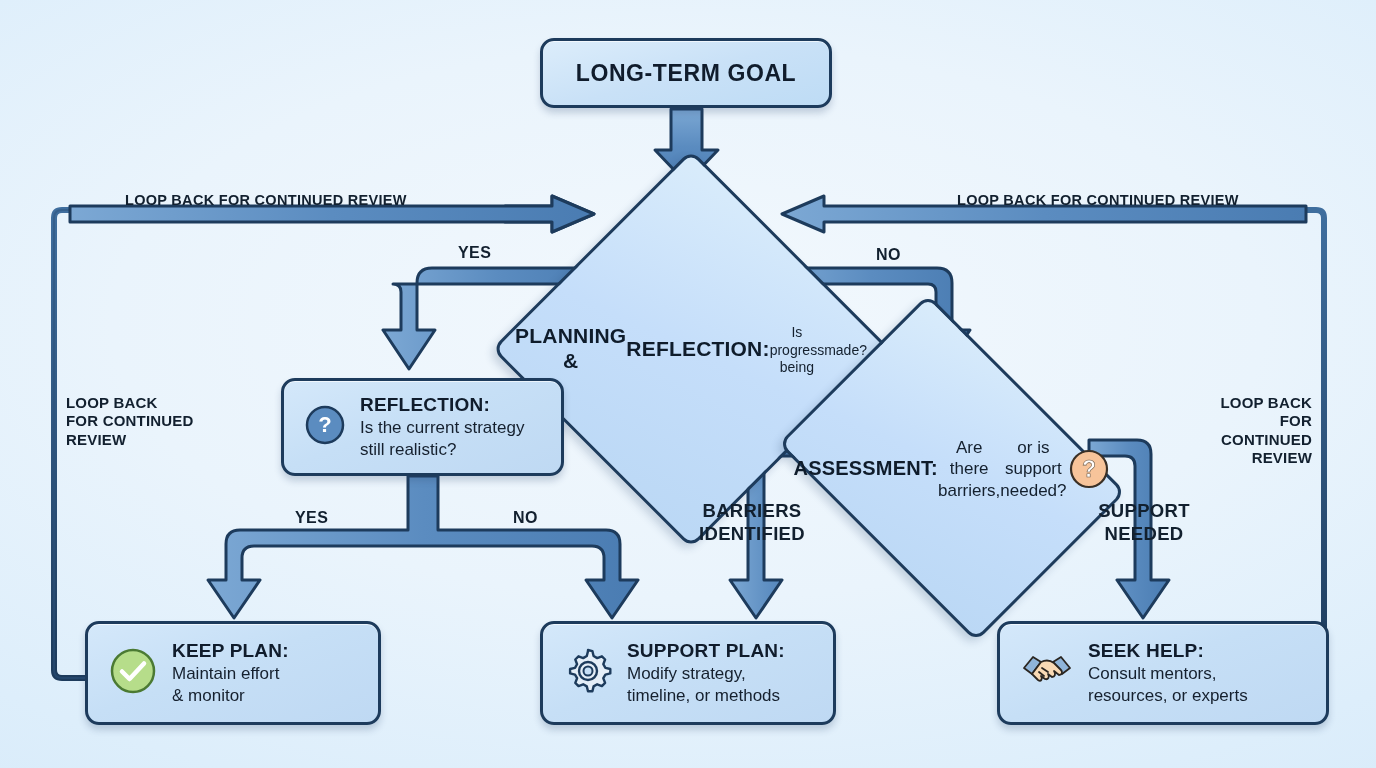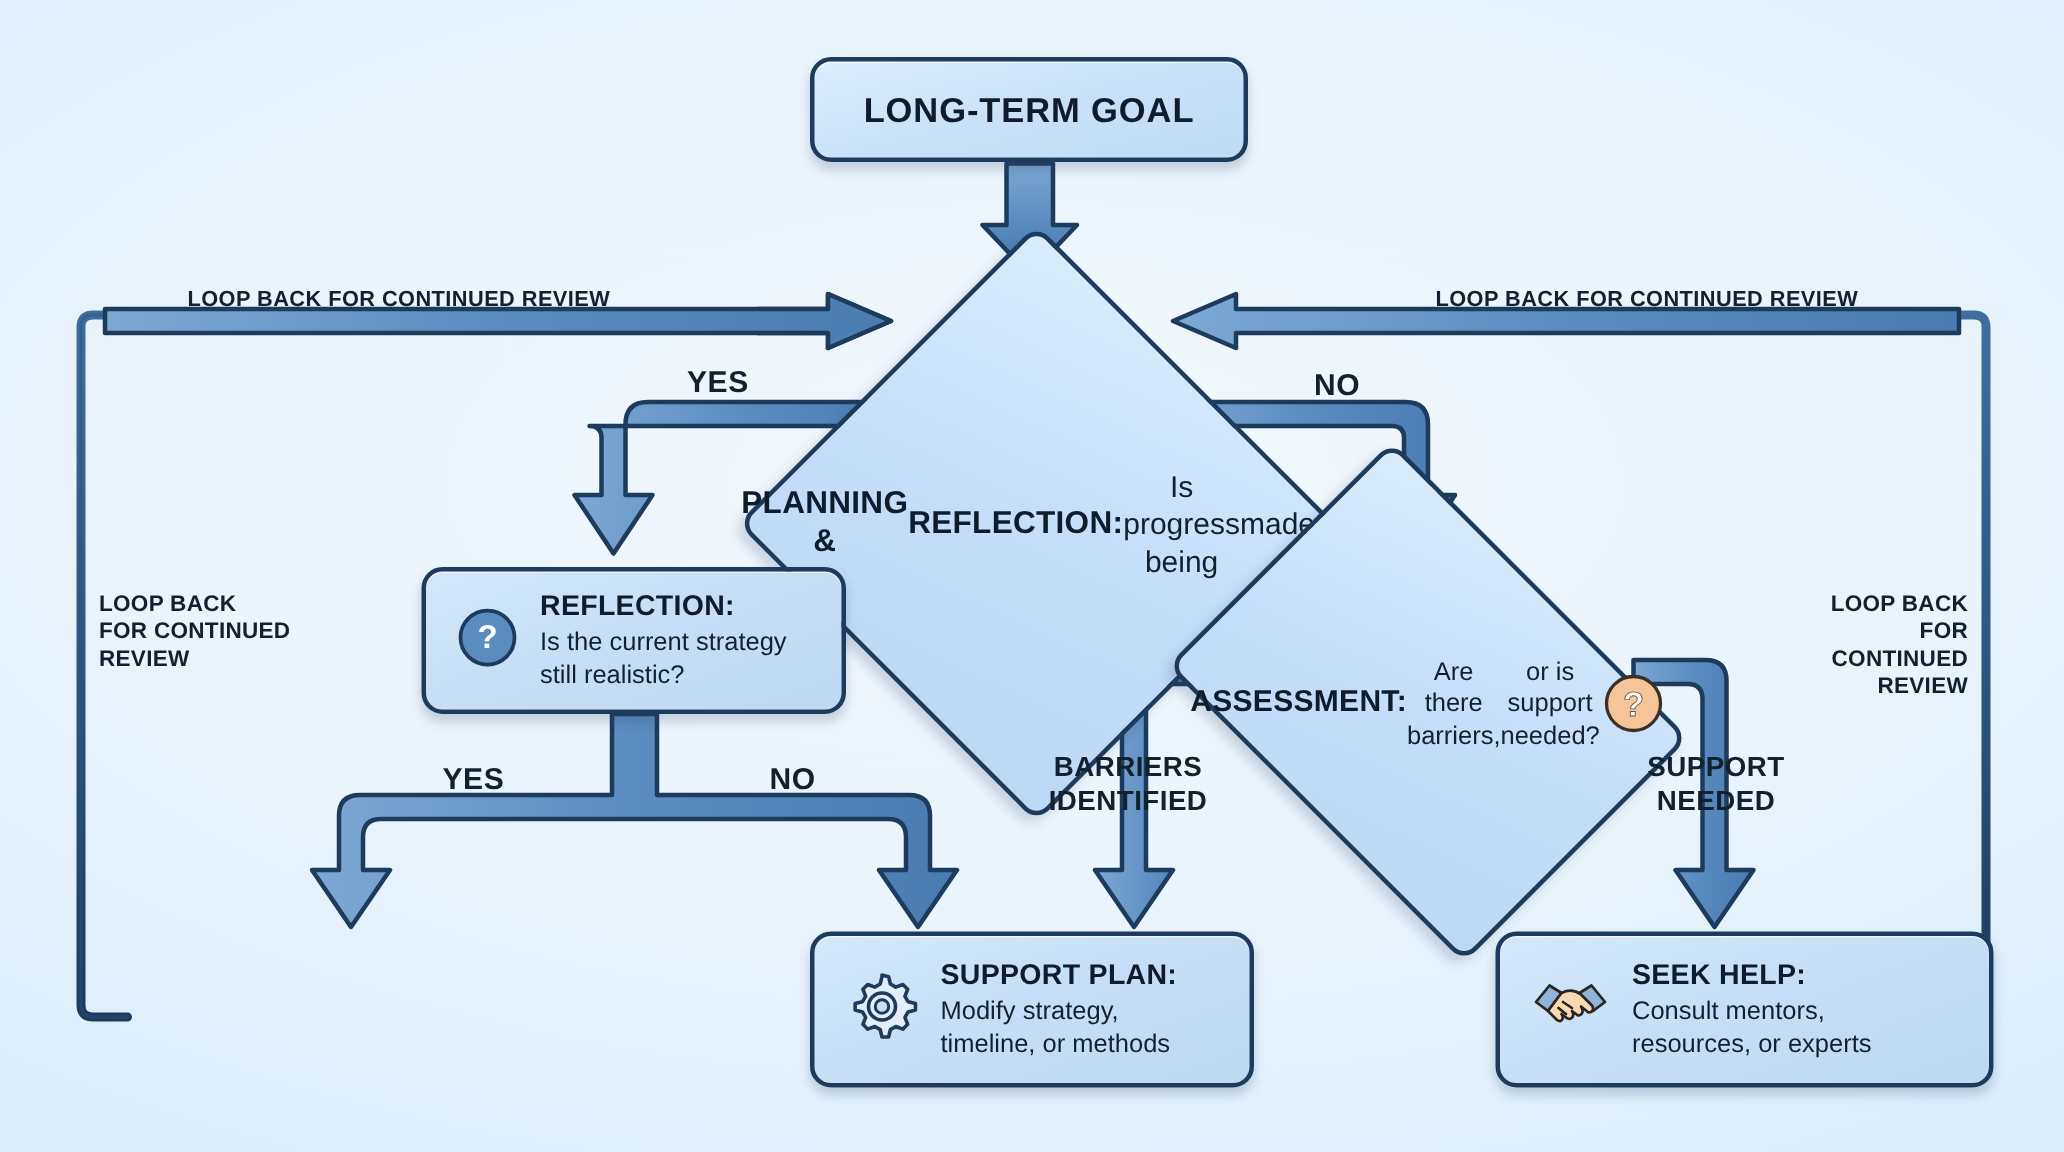--- a/index.html
+++ b/index.html
@@ -109,21 +109,21 @@
 
   #node-planning {
     left: 550px; top: 208px;
     width: 282px; height: 282px;
   }
   #node-planning .dtitle {
     font-weight: bold; font-size: 21px; color: #0f1c2b;
     line-height: 1.18; letter-spacing: 0.2px;
   }
   #node-planning .dsub {
-    font-size: 20px; color: #14202e; line-height: 1.24; margin-top: 3px;
+    font-size: 14px; color: #14202e; line-height: 1.24; margin-top: 3px;
   }
 
   #node-assessment {
     left: 812px; top: 362px;
     width: 280px; height: 212px;
   }
   #node-assessment .dtitle {
     font-weight: bold; font-size: 20px; color: #0f1c2b; letter-spacing: 0.2px;
   }
   #node-assessment .dsub {
@@ -148,21 +148,21 @@
   .elabel {
     position: absolute;
     font-weight: bold;
     color: #12202f;
     z-index: 4;
     line-height: 1.22;
     white-space: pre-line;
   }
   .lbl-loop-top { font-size: 14.5px; letter-spacing: 0.3px; }
   .lbl-loop-side { font-size: 15px; letter-spacing: 0.2px; }
-  .lbl-branch { font-size: 20px; letter-spacing: 0.4px; text-align: right; }
+  .lbl-branch { font-size: 16px; letter-spacing: 0.4px; text-align: right; }
   .lbl-branch-2 { font-size: 18.5px; letter-spacing: 0.3px; text-align: center; }
 
   #lbl-loop-top-left  { left: 125px; top: 192px; }
   #lbl-loop-top-right { left: 957px; top: 192px; }
   #lbl-loop-left      { left: 66px;  top: 394px; }
   #lbl-loop-right     { left: 1216px; top: 394px; text-align: right; width: 96px; }
 
   #lbl-yes-top { left: 458px; top: 243px; }
   #lbl-no-top  { left: 876px; top: 245px; }
   #lbl-yes-mid { left: 295px; top: 508px; }
@@ -280,20 +280,35 @@
       <div class="dsub">or is support needed?</div>
       <span class="icon" style="margin-top:6px">
         <svg width="44" height="44" viewBox="0 0 44 44">
           <circle cx="22" cy="22" r="18" fill="#f7c49a" stroke="#3a3026" stroke-width="2.2"></circle>
           <text x="22" y="30" font-family="Liberation Sans, sans-serif" font-size="23" font-weight="bold" fill="#ffffff" stroke="#6a5640" stroke-width="0.6" text-anchor="middle">?</text>
         </svg>
       </span>
     </div>
   </div>
 
+  <div class="node" id="node-keep">
+    <div class="box">
+      <span class="icon">
+        <svg width="50" height="50" viewBox="0 0 50 50">
+          <circle cx="25" cy="25" r="21" fill="#b6dd8a" stroke="#4b7a33" stroke-width="2.5"></circle>
+          <path d="M 14 25.5 L 21.5 33 L 36 17.5" fill="none" stroke="#ffffff" stroke-width="4.5" stroke-linecap="round" stroke-linejoin="round"></path>
+        </svg>
+      </span>
+      <div class="box-text">
+        <div class="node-title">KEEP PLAN:</div>
+        <div class="node-sub">Maintain effort</div>
+        <div class="node-sub">&amp; monitor</div>
+      </div>
+    </div>
+  </div>
 
   <div class="node" id="node-adjust">
     <div class="box">
       <span class="icon">
         <svg width="50" height="50" viewBox="0 0 50 50">
           <g fill="#e4eef8" stroke="#1d3b5c" stroke-width="2.4" stroke-linejoin="round">
             <path d="M25 4 l4.4 1.1 1.2 4.9 3.6 2.1 4.7-1.8 3.2 3.2 -1.8 4.7 2.1 3.6 4.9 1.2 0 4.4 -4.9 1.2 -2.1 3.6 1.8 4.7 -3.2 3.2 -4.7-1.8 -3.6 2.1 -1.2 4.9 -4.4 0 -1.2-4.9 -3.6-2.1 -4.7 1.8 -3.2-3.2 1.8-4.7 -2.1-3.6 -4.9-1.2 0-4.4 4.9-1.2 2.1-3.6 -1.8-4.7 3.2-3.2 4.7 1.8 3.6-2.1 1.2-4.9 z"></path>
           </g>
           <circle cx="25" cy="25" r="9" fill="#e4eef8" stroke="#1d3b5c" stroke-width="2.4"></circle>
           <circle cx="25" cy="25" r="4.5" fill="#c6dff6" stroke="#1d3b5c" stroke-width="2"></circle>

